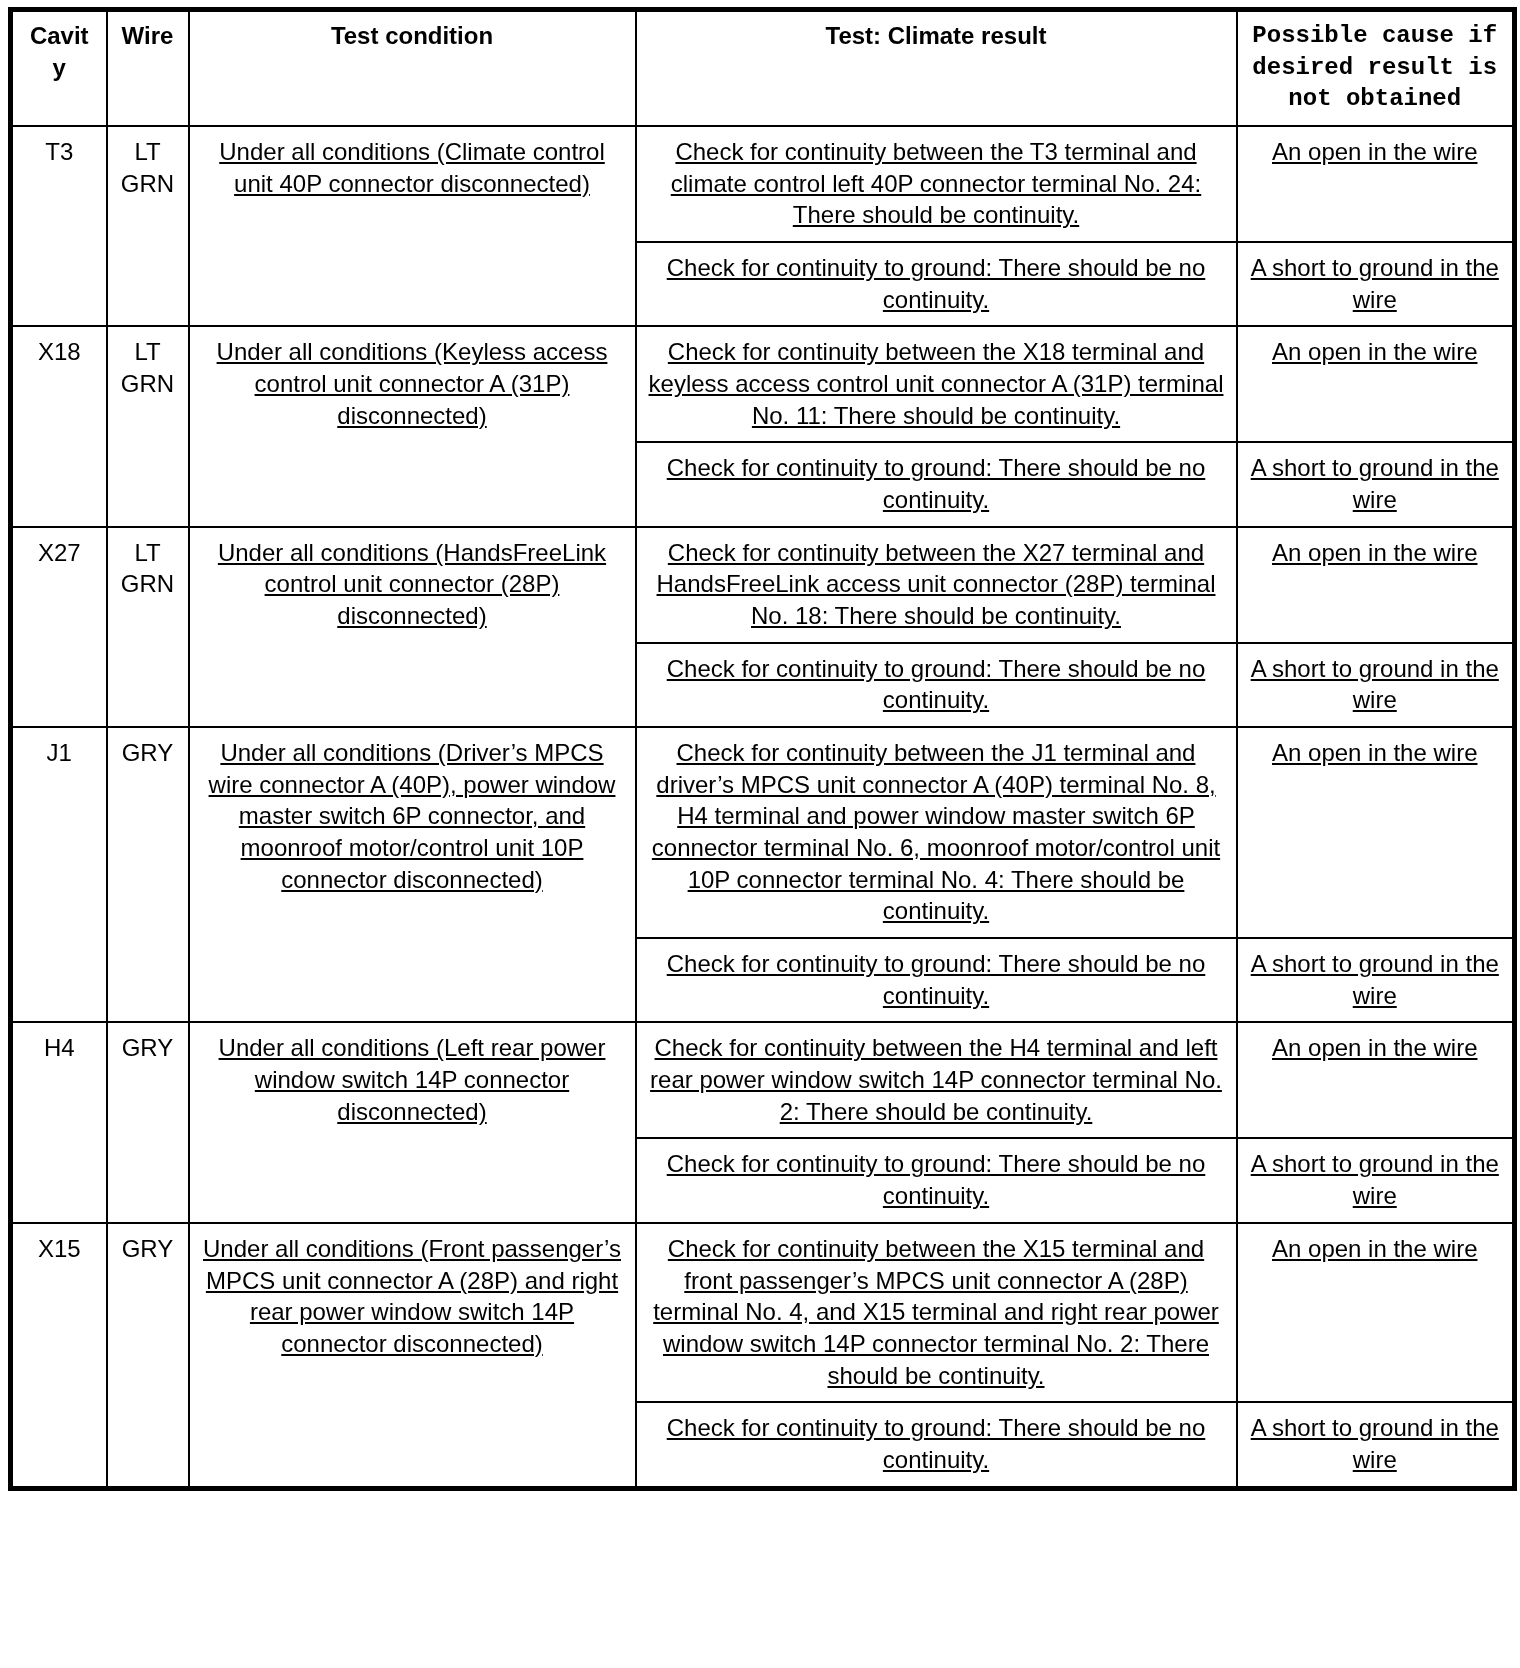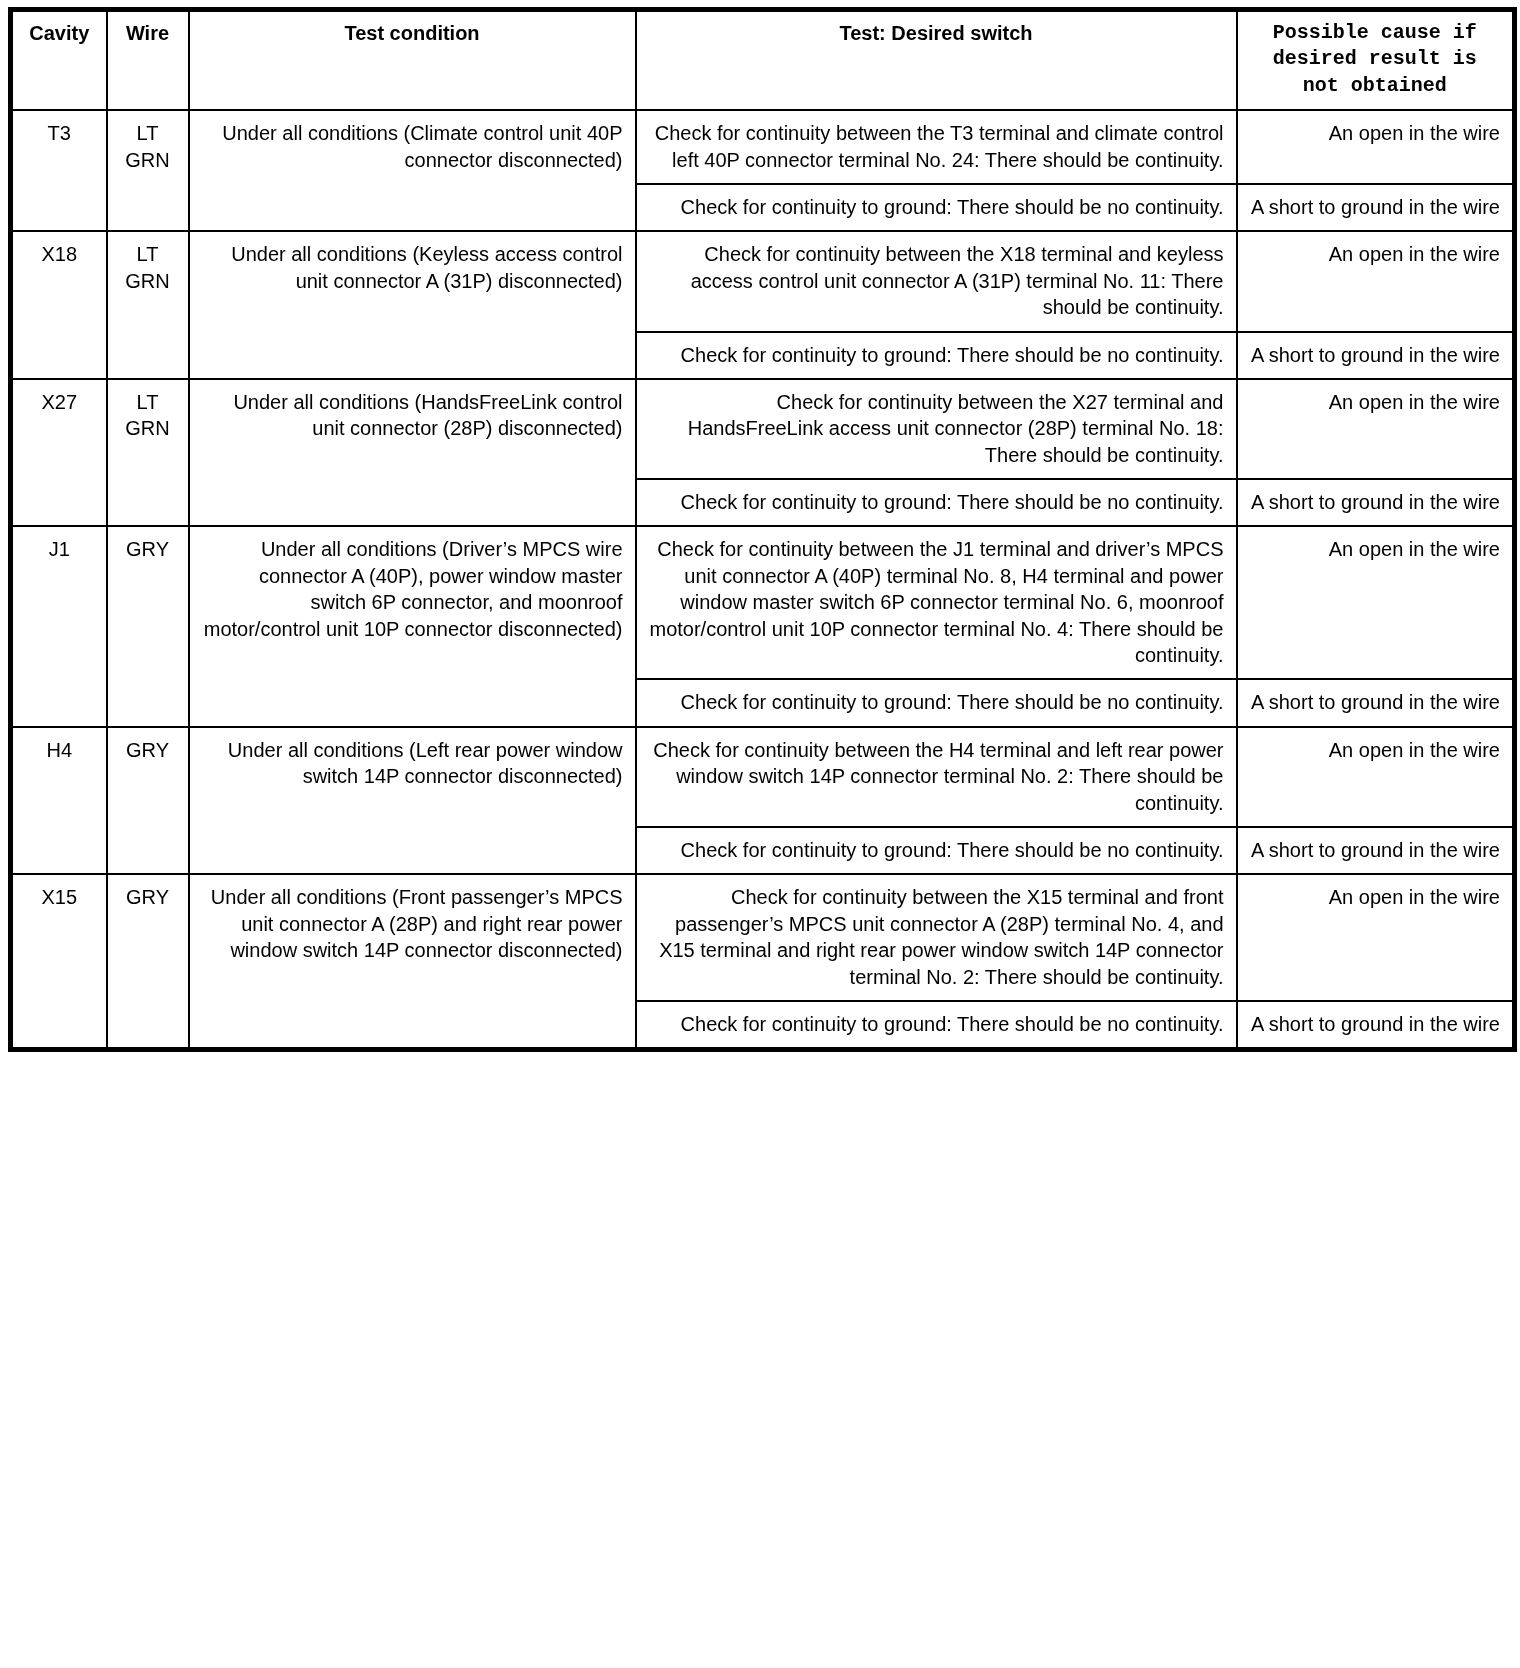--- a/index.html
+++ b/index.html
@@ -23,40 +23,41 @@
     border-collapse: collapse;
     table-layout: fixed;
     width: 1504px;
     border: 5px solid #000000;
   }
   table.troubleshoot th,
   table.troubleshoot td {
     border: 2px solid #000000;
     vertical-align: top;
     padding: 9px 12px 10px 12px;
-    font-size: 20px;
+    font-size: 24px;
     line-height: 1.32;
     word-wrap: break-word;
   }
   table.troubleshoot th {
     font-weight: bold;
     text-align: center;
     padding-top: 8px;
   }
   td.c-cavity,
   td.c-wire {
     text-align: center;
     white-space: pre-line;
     padding-left: 4px;
     padding-right: 4px;
   }
   td.c-cond,
   td.c-test,
   td.c-cause {
-    text-align: right;
+    text-align: center;
+    text-decoration: underline;
   }
   th.h-cause {
     padding-left: 20px;
     padding-right: 20px;
     font-family: Liberation Mono, monospace;
   }
 </style>
 </head>
 <body>
 
@@ -67,21 +68,21 @@
       <col style="width:82px">
       <col style="width:447px">
       <col style="width:601px">
       <col style="width:278px">
     </colgroup>
     <thead>
       <tr>
         <th>Cavity</th>
         <th>Wire</th>
         <th>Test condition</th>
-        <th>Test: Desired switch</th>
+        <th>Test: Climate result</th>
         <th class="h-cause">Possible cause if desired result is not obtained</th>
       </tr>
     </thead>
 
     <tbody>
       <tr>
         <td class="c-cavity" rowspan="2">T3</td>
         <td class="c-wire" rowspan="2">LT
 GRN</td>
         <td class="c-cond" rowspan="2">Under all conditions (Climate control unit 40P connector disconnected)</td>

